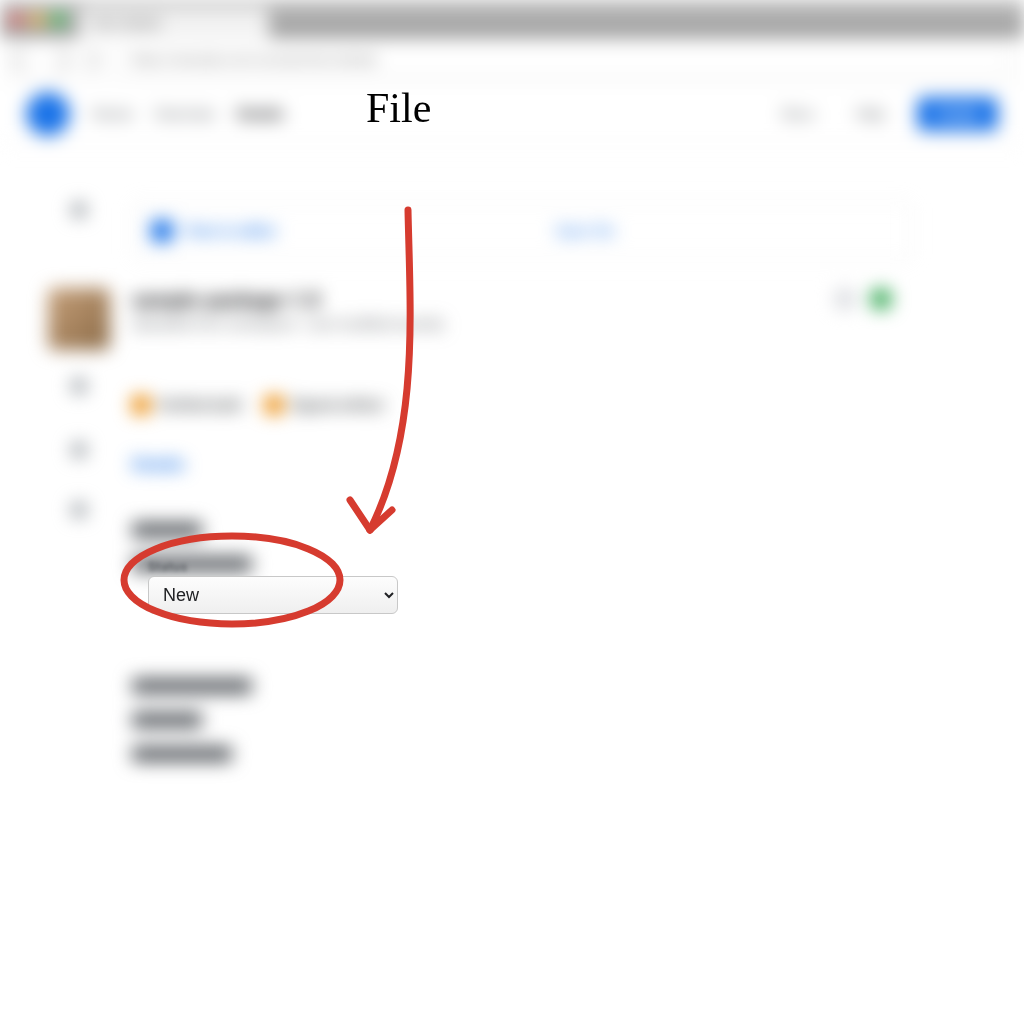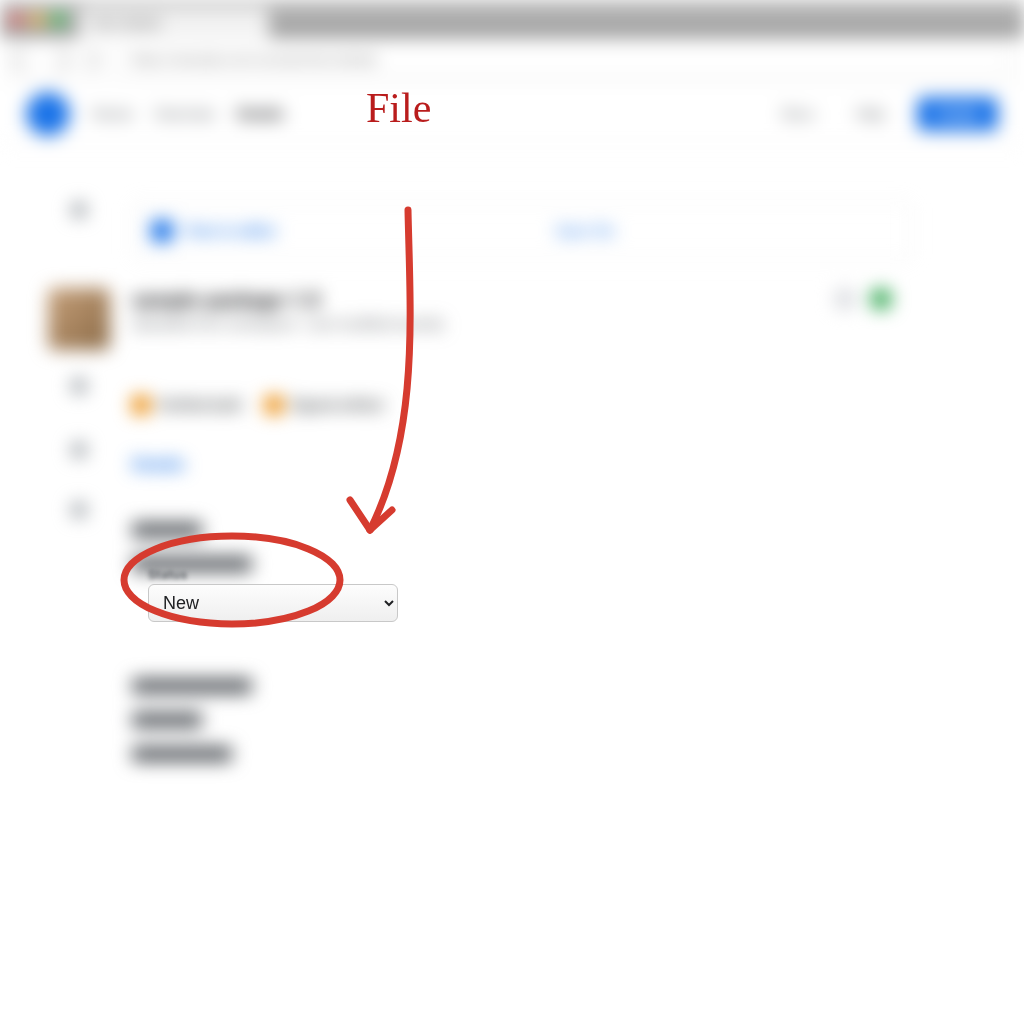--- a/index.html
+++ b/index.html
@@ -91,21 +91,21 @@
     .dot-gray{width:22px;height:22px;border-radius:50%;background:#dadce0;}
 
     .section-h{ color:#1a73e8; font-weight:700; font-size:17px; margin-top:12px;}
 
     .field-stack{ margin-top:20px; display:flex; flex-direction:column; gap:18px;}
     .field-stub{ height:16px; background:#5f6368; border-radius:3px;}
     .w1{width:70px;} .w2{width:120px;} .w3{width:100px;}
 
     
     .crisp-layer{
-      position:absolute; top:12px; left:0; width:1024px; height:1000px;
+      position:absolute; top:4px; left:0; width:1024px; height:1000px;
       pointer-events:none;
     }
     .select-wrap{
       position:absolute; left:148px; top:555px; width:250px;
       pointer-events:auto;
     }
     .select-label{ font-size:13px; color:#5f6368; font-weight:600; letter-spacing:.3px; filter:blur(2px);}
     select.native{
       margin-top:2px;
       width:250px; height:38px;
@@ -115,21 +115,21 @@
       border:1px solid #c8c8c8; border-radius:6px;
       appearance:auto;
     }
 
     
     .annot{
       position:absolute; inset:0; pointer-events:none;
     }
     .annot-text{
       position:absolute; left:366px; top:82px;
-      color:#b91c1c;
+      color:#000000;
       font-family: "Comic Sans MS","Segoe Script","Bradley Hand",cursive;
       font-size:42px; line-height:1.25; text-align:center;
     }
     .annot-text .l2{ display:block; margin-left:-8px; }
     svg.annot-svg{ position:absolute; left:0; top:0; width:1024px; height:1024px; overflow:visible;}
     .stroke{ stroke:#d63b2f; stroke-width:7; fill:none; stroke-linecap:round; stroke-linejoin:round;}
   </style>
 </head>
 <body>
 

